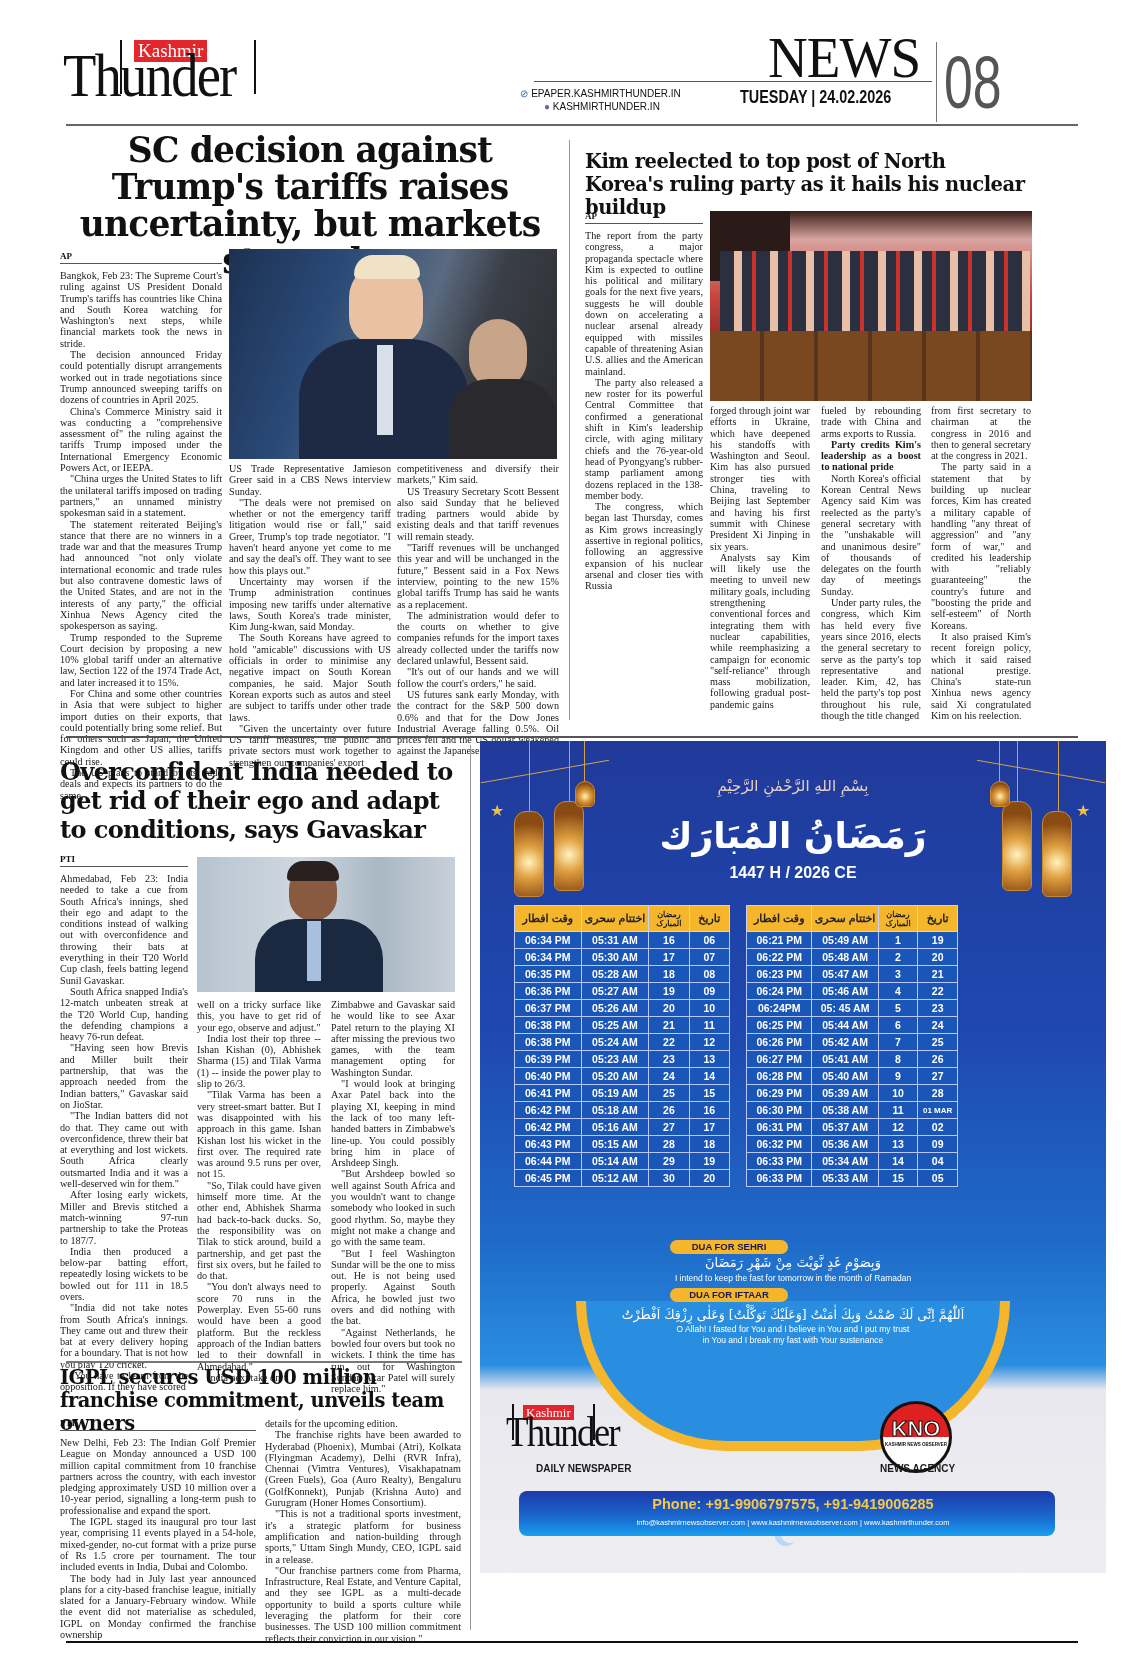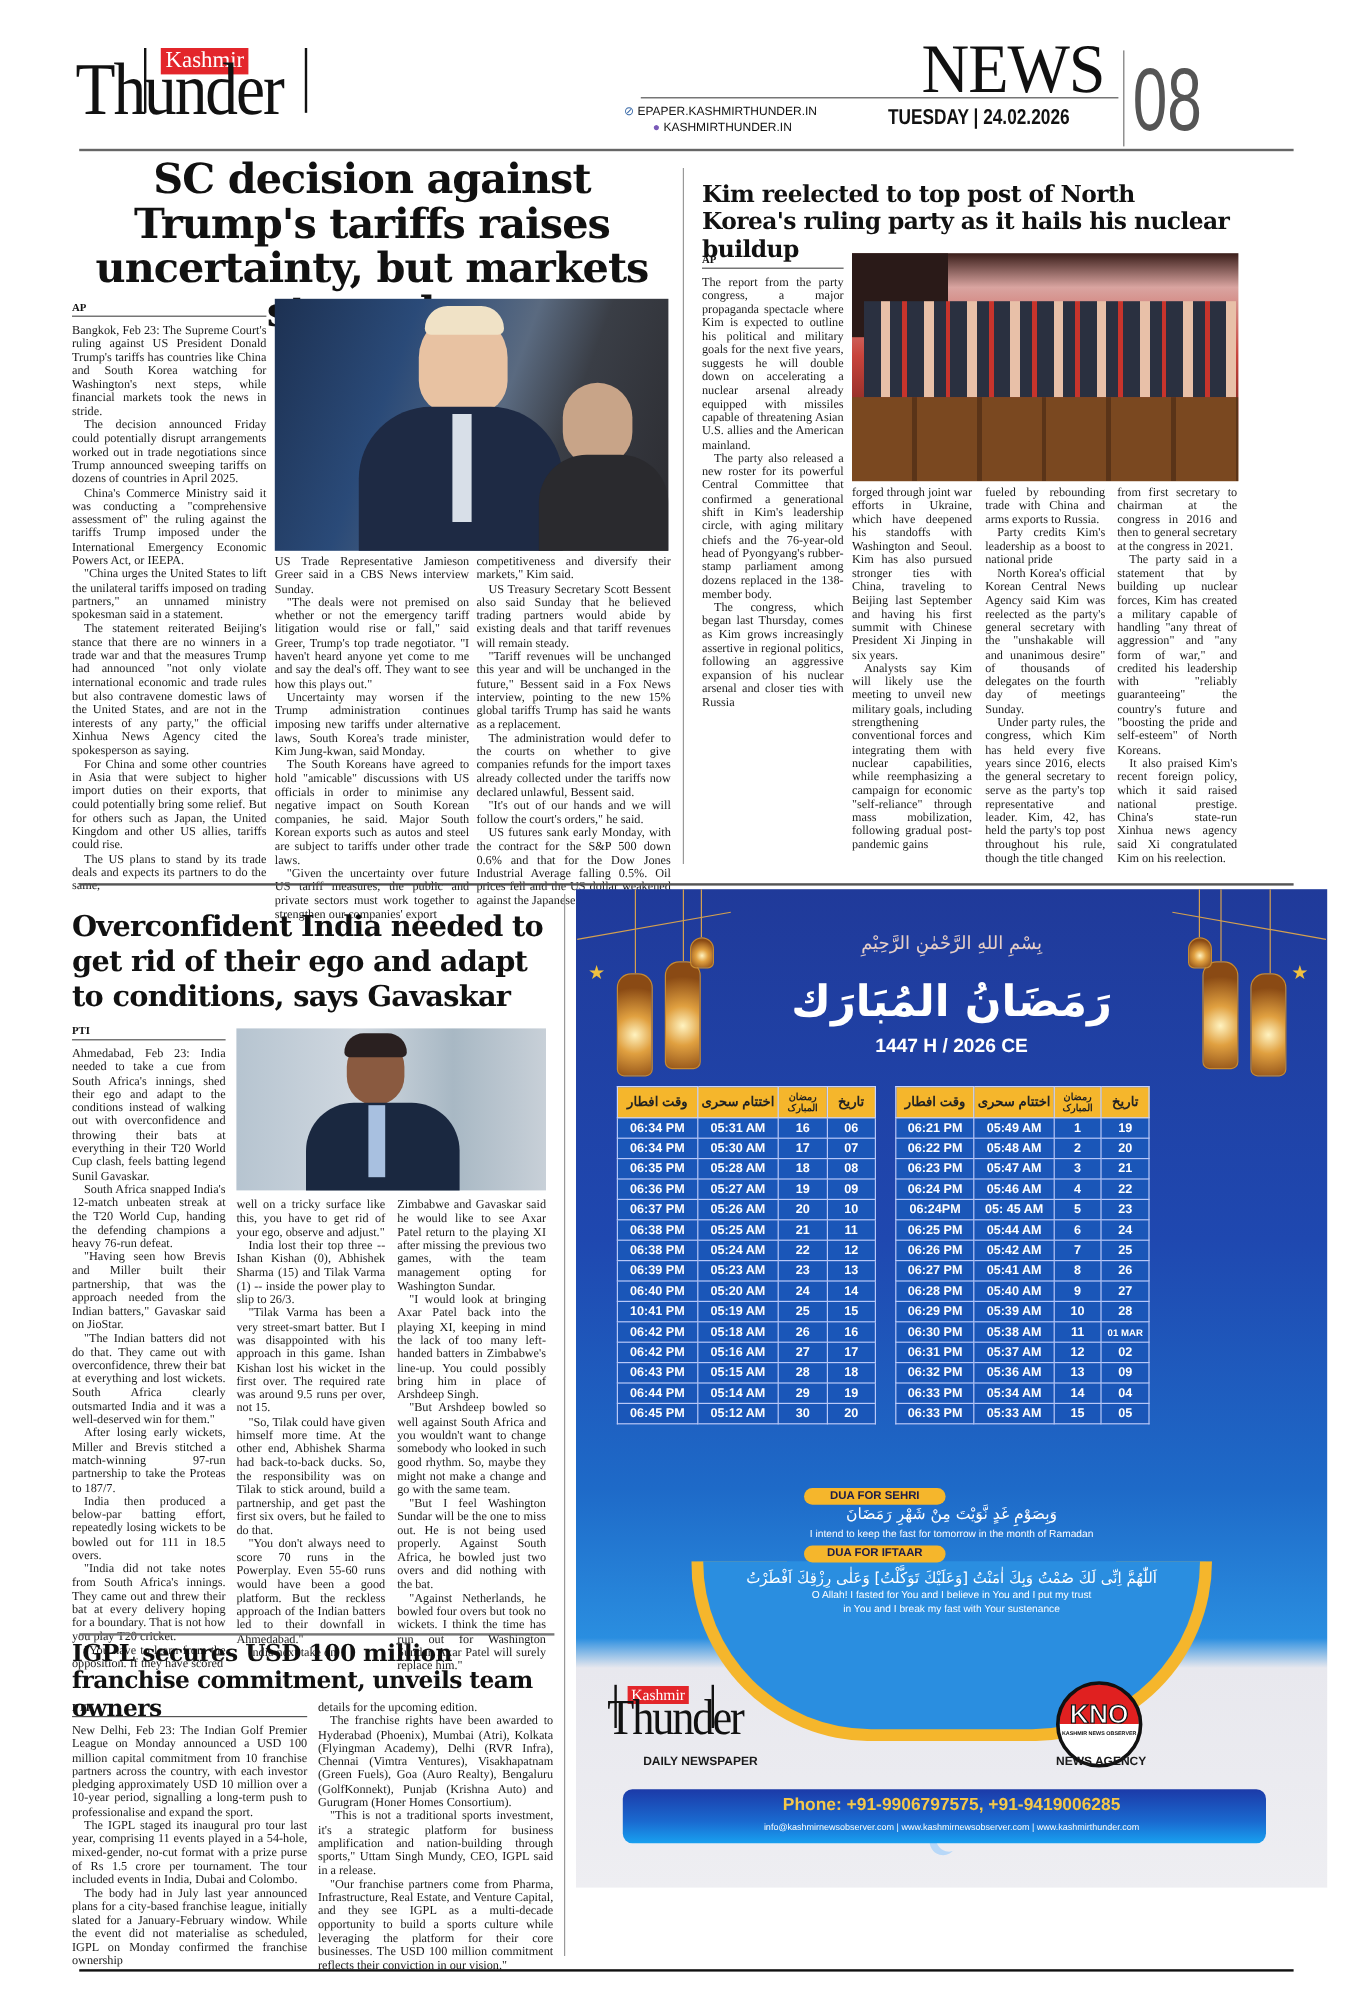--- a/index.html
+++ b/index.html
@@ -58,20 +58,21 @@
   <h1 class="abs serifB" style="left:60px;top:132px;width:500px;text-align:center;font-size:34.5px;line-height:37px;letter-spacing:-0.8px">SC decision against Trump's tariffs raises uncertainty, but markets stay calm</h1>
 
   <div class="abs" style="left:60px;top:251px;width:162px">
     <div class="credit">AP</div>
     <div class="body">
       <p>Bangkok, Feb 23: The Supreme Court's ruling against US President Donald Trump's tariffs has countries like China and South Korea watching for Washington's next steps, while financial markets took the news in stride.</p>
         <p>The decision announced Friday could potentially disrupt arrangements worked out in trade negotiations since Trump announced sweeping tariffs on dozens of countries in April 2025.</p>
         <p>China's Commerce Ministry said it was conducting a "comprehensive assessment of" the ruling against the tariffs Trump imposed under the International Emergency Economic Powers Act, or IEEPA.</p>
         <p>"China urges the United States to lift the unilateral tariffs imposed on trading partners," an unnamed ministry spokesman said in a statement.</p>
         <p>The statement reiterated Beijing's stance that there are no winners in a trade war and that the measures Trump had announced "not only violate international economic and trade rules but also contravene domestic laws of the United States, and are not in the interests of any party," the official Xinhua News Agency cited the spokesperson as saying.</p>
+        <p>Trump responded to the Supreme Court decision by proposing a new 10% global tariff under an alternative law, Section 122 of the 1974 Trade Act, and later increased it to 15%.</p>
         <p>For China and some other countries in Asia that were subject to higher import duties on their exports, that could potentially bring some relief. But for others such as Japan, the United Kingdom and other US allies, tariffs could rise.</p>
         <p>The US plans to stand by its trade deals and expects its partners to do the same,</p>
     </div>
   </div>
 
   <div class="photo" style="left:229px;top:249px;width:328px;height:210px;background:linear-gradient(110deg,#1d3152 0%,#2a4a78 30%,#5a6a80 55%,#3a3e46 70%,#2b2b30 100%)">
     <div class="abs" style="left:120px;top:12px;width:74px;height:84px;border-radius:40px 40px 30px 30px;background:#e8c2a2"></div>
     <div class="abs" style="left:125px;top:6px;width:66px;height:24px;border-radius:30px 30px 8px 8px;background:#f0e2c6"></div>
     <div class="abs" style="left:70px;top:90px;width:170px;height:130px;border-radius:60px 60px 0 0;background:#1e2a44"></div>
     <div class="abs" style="left:148px;top:96px;width:16px;height:90px;background:#d8dfe8"></div>
@@ -114,21 +115,21 @@
     <div class="abs" style="left:10px;top:40px;width:310px;height:80px;background:repeating-linear-gradient(90deg,#2a3040 0 14px,#e8c0a8 14px 22px,#2a3040 22px 32px,#c8342c 32px 36px)"></div>
     <div class="abs" style="left:0;top:120px;width:322px;height:70px;background:repeating-linear-gradient(90deg,#7a4820 0 50px,#5a3418 50px 54px)"></div>
   </div>
 
   <div class="abs body" style="left:710px;top:405px;width:100px">
     <p style="text-indent:0">forged through joint war efforts in Ukraine, which have deepened his standoffs with Washington and Seoul. Kim has also pursued stronger ties with China, traveling to Beijing last September and having his first summit with Chinese President Xi Jinping in six years.</p>
       <p>Analysts say Kim will likely use the meeting to unveil new military goals, including strengthening conventional forces and integrating them with nuclear capabilities, while reemphasizing a campaign for economic "self-reliance" through mass mobilization, following gradual post-pandemic gains</p>
   </div>
   <div class="abs body" style="left:821px;top:405px;width:100px">
     <p style="text-indent:0">fueled by rebounding trade with China and arms exports to Russia.</p>
-      <p style="font-weight:normal">Party credits Kim's leadership as a boost to national pride</p>
+      <p style="font-weight:bold">Party credits Kim's leadership as a boost to national pride</p>
       <p>North Korea's official Korean Central News Agency said Kim was reelected as the party's general secretary with the "unshakable will and unanimous desire" of thousands of delegates on the fourth day of meetings Sunday.</p>
       <p>Under party rules, the congress, which Kim has held every five years since 2016, elects the general secretary to serve as the party's top representative and leader. Kim, 42, has held the party's top post throughout his rule, though the title changed</p>
   </div>
   <div class="abs body" style="left:931px;top:405px;width:100px">
     <p style="text-indent:0">from first secretary to chairman at the congress in 2016 and then to general secretary at the congress in 2021.</p>
       <p>The party said in a statement that by building up nuclear forces, Kim has created a military capable of handling "any threat of aggression" and "any form of war," and credited his leadership with "reliably guaranteeing" the country's future and "boosting the pride and self-esteem" of North Koreans.</p>
       <p>It also praised Kim's recent foreign policy, which it said raised national prestige. China's state-run Xinhua news agency said Xi congratulated Kim on his reelection.</p>
   </div>
 </article>
 
@@ -281,21 +282,21 @@
           <td>23</td>
           <td>13</td>
         </tr>
         <tr>
           <td>06:40 PM</td>
           <td>05:20 AM</td>
           <td>24</td>
           <td>14</td>
         </tr>
         <tr>
-          <td>10:41 PM</td>
+          <td>06:41 PM</td>
           <td>05:19 AM</td>
           <td>25</td>
           <td>15</td>
         </tr>
         <tr>
           <td>06:42 PM</td>
           <td>05:18 AM</td>
           <td>26</td>
           <td>16</td>
         </tr>

